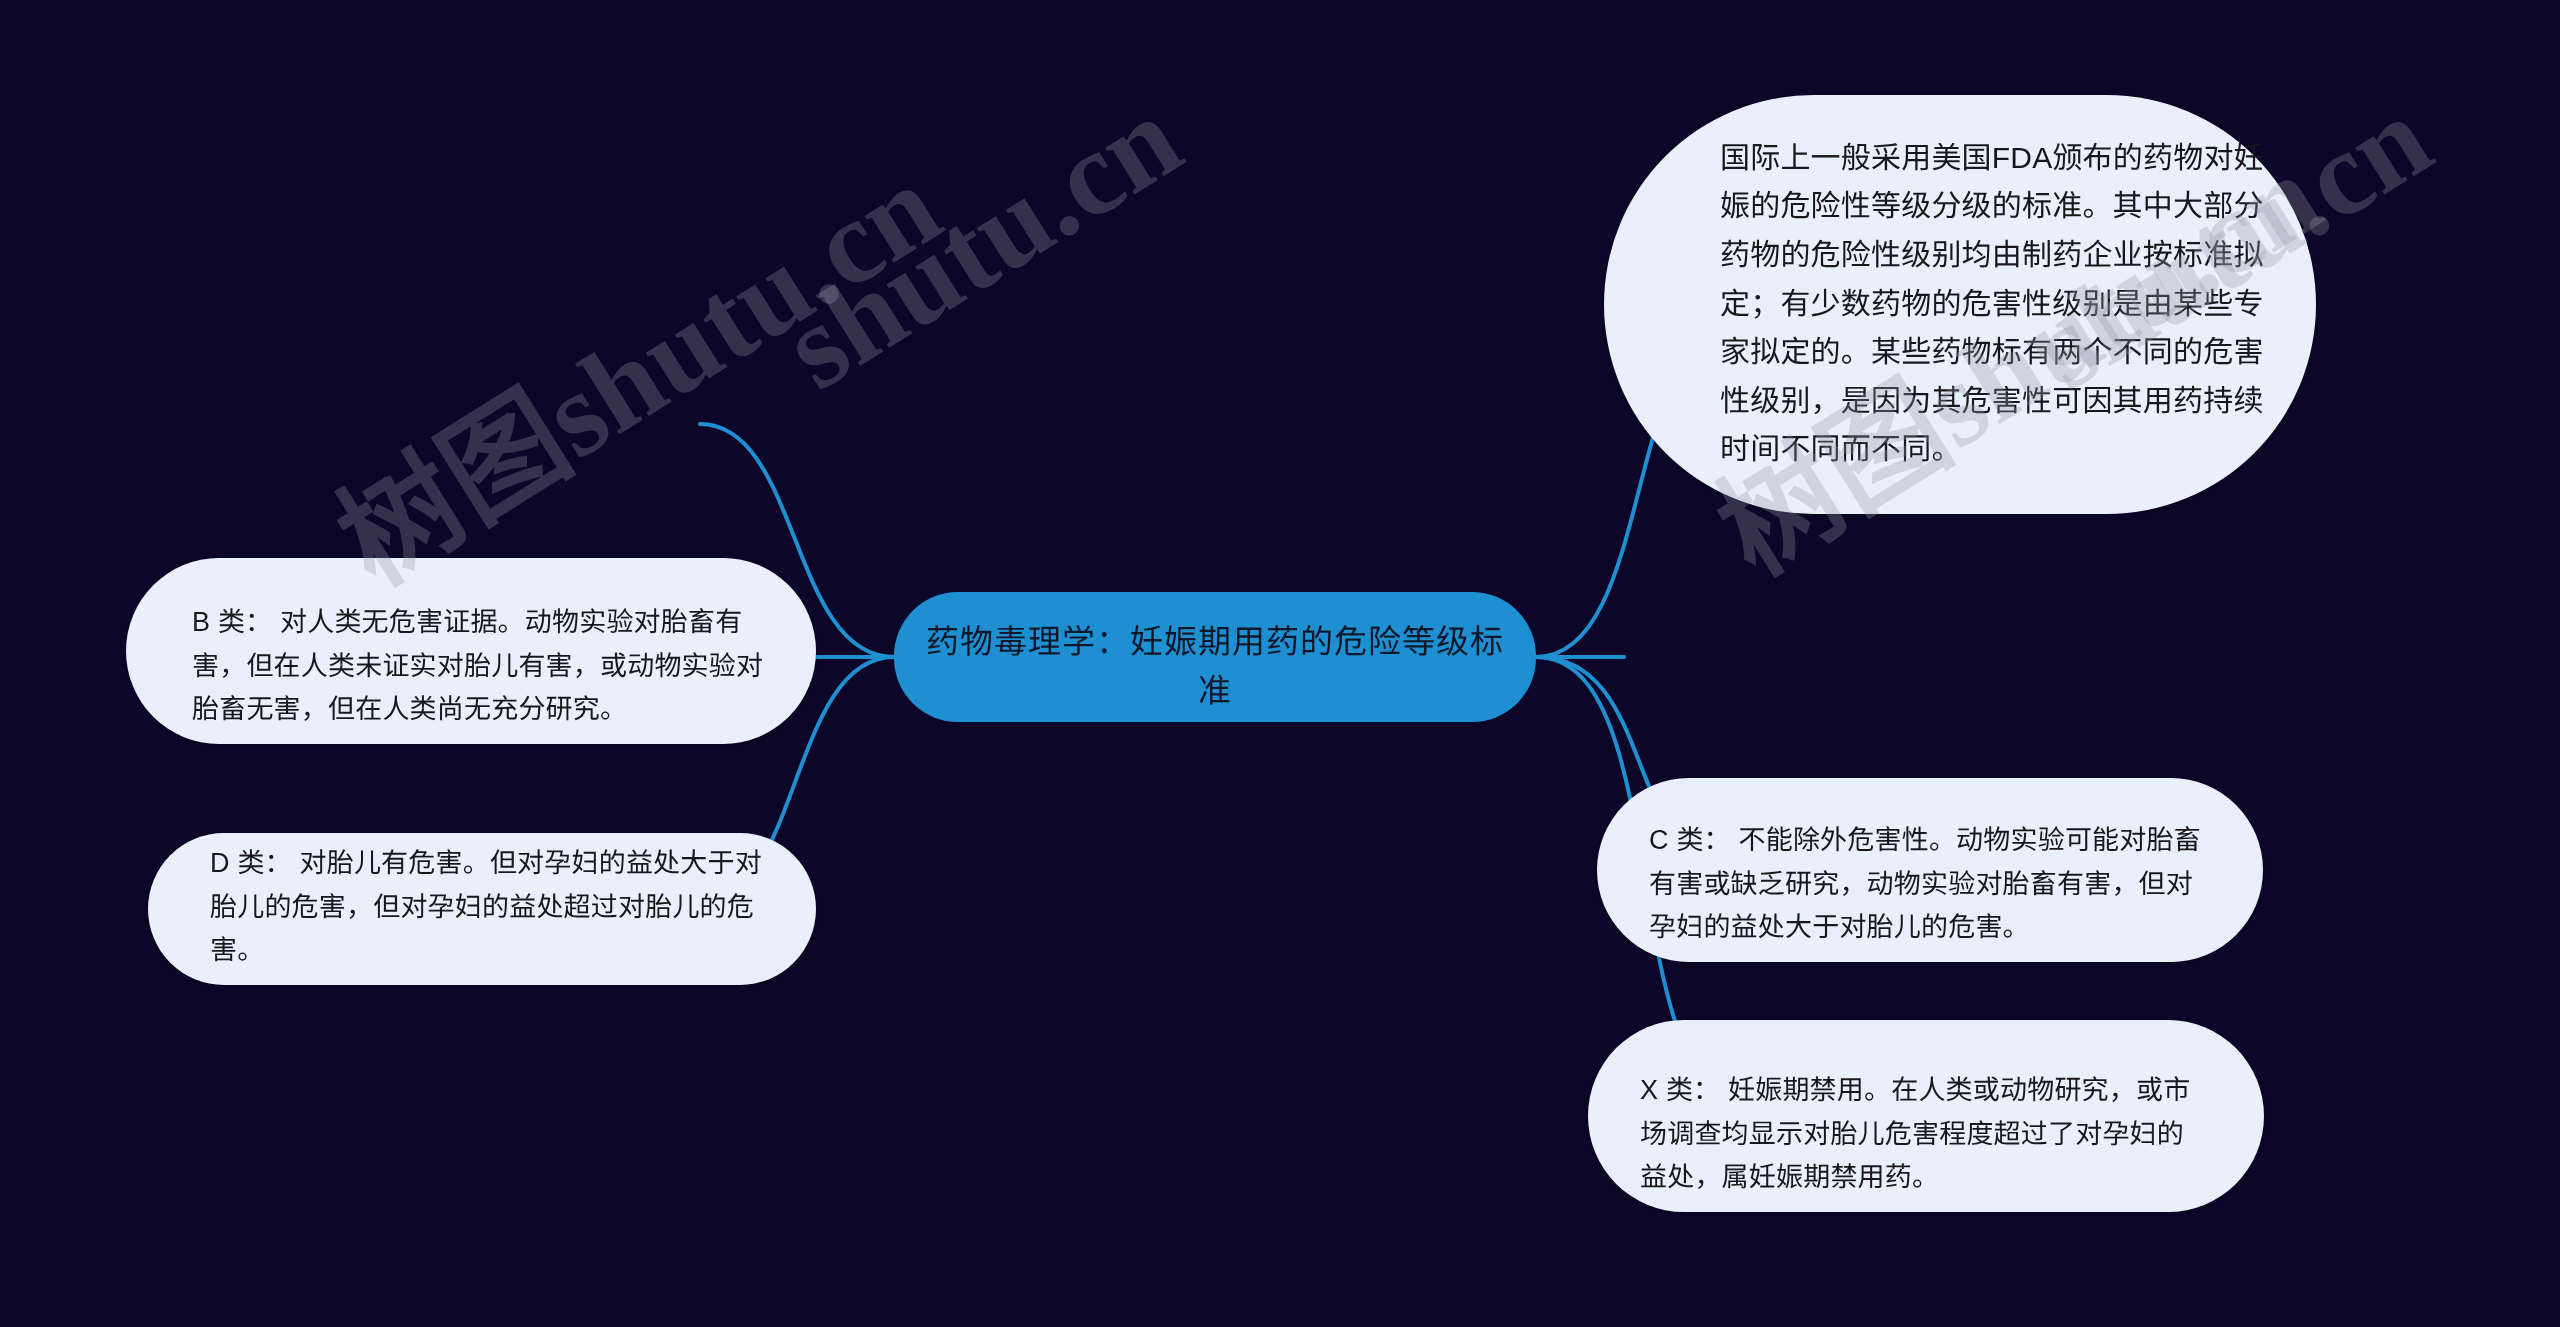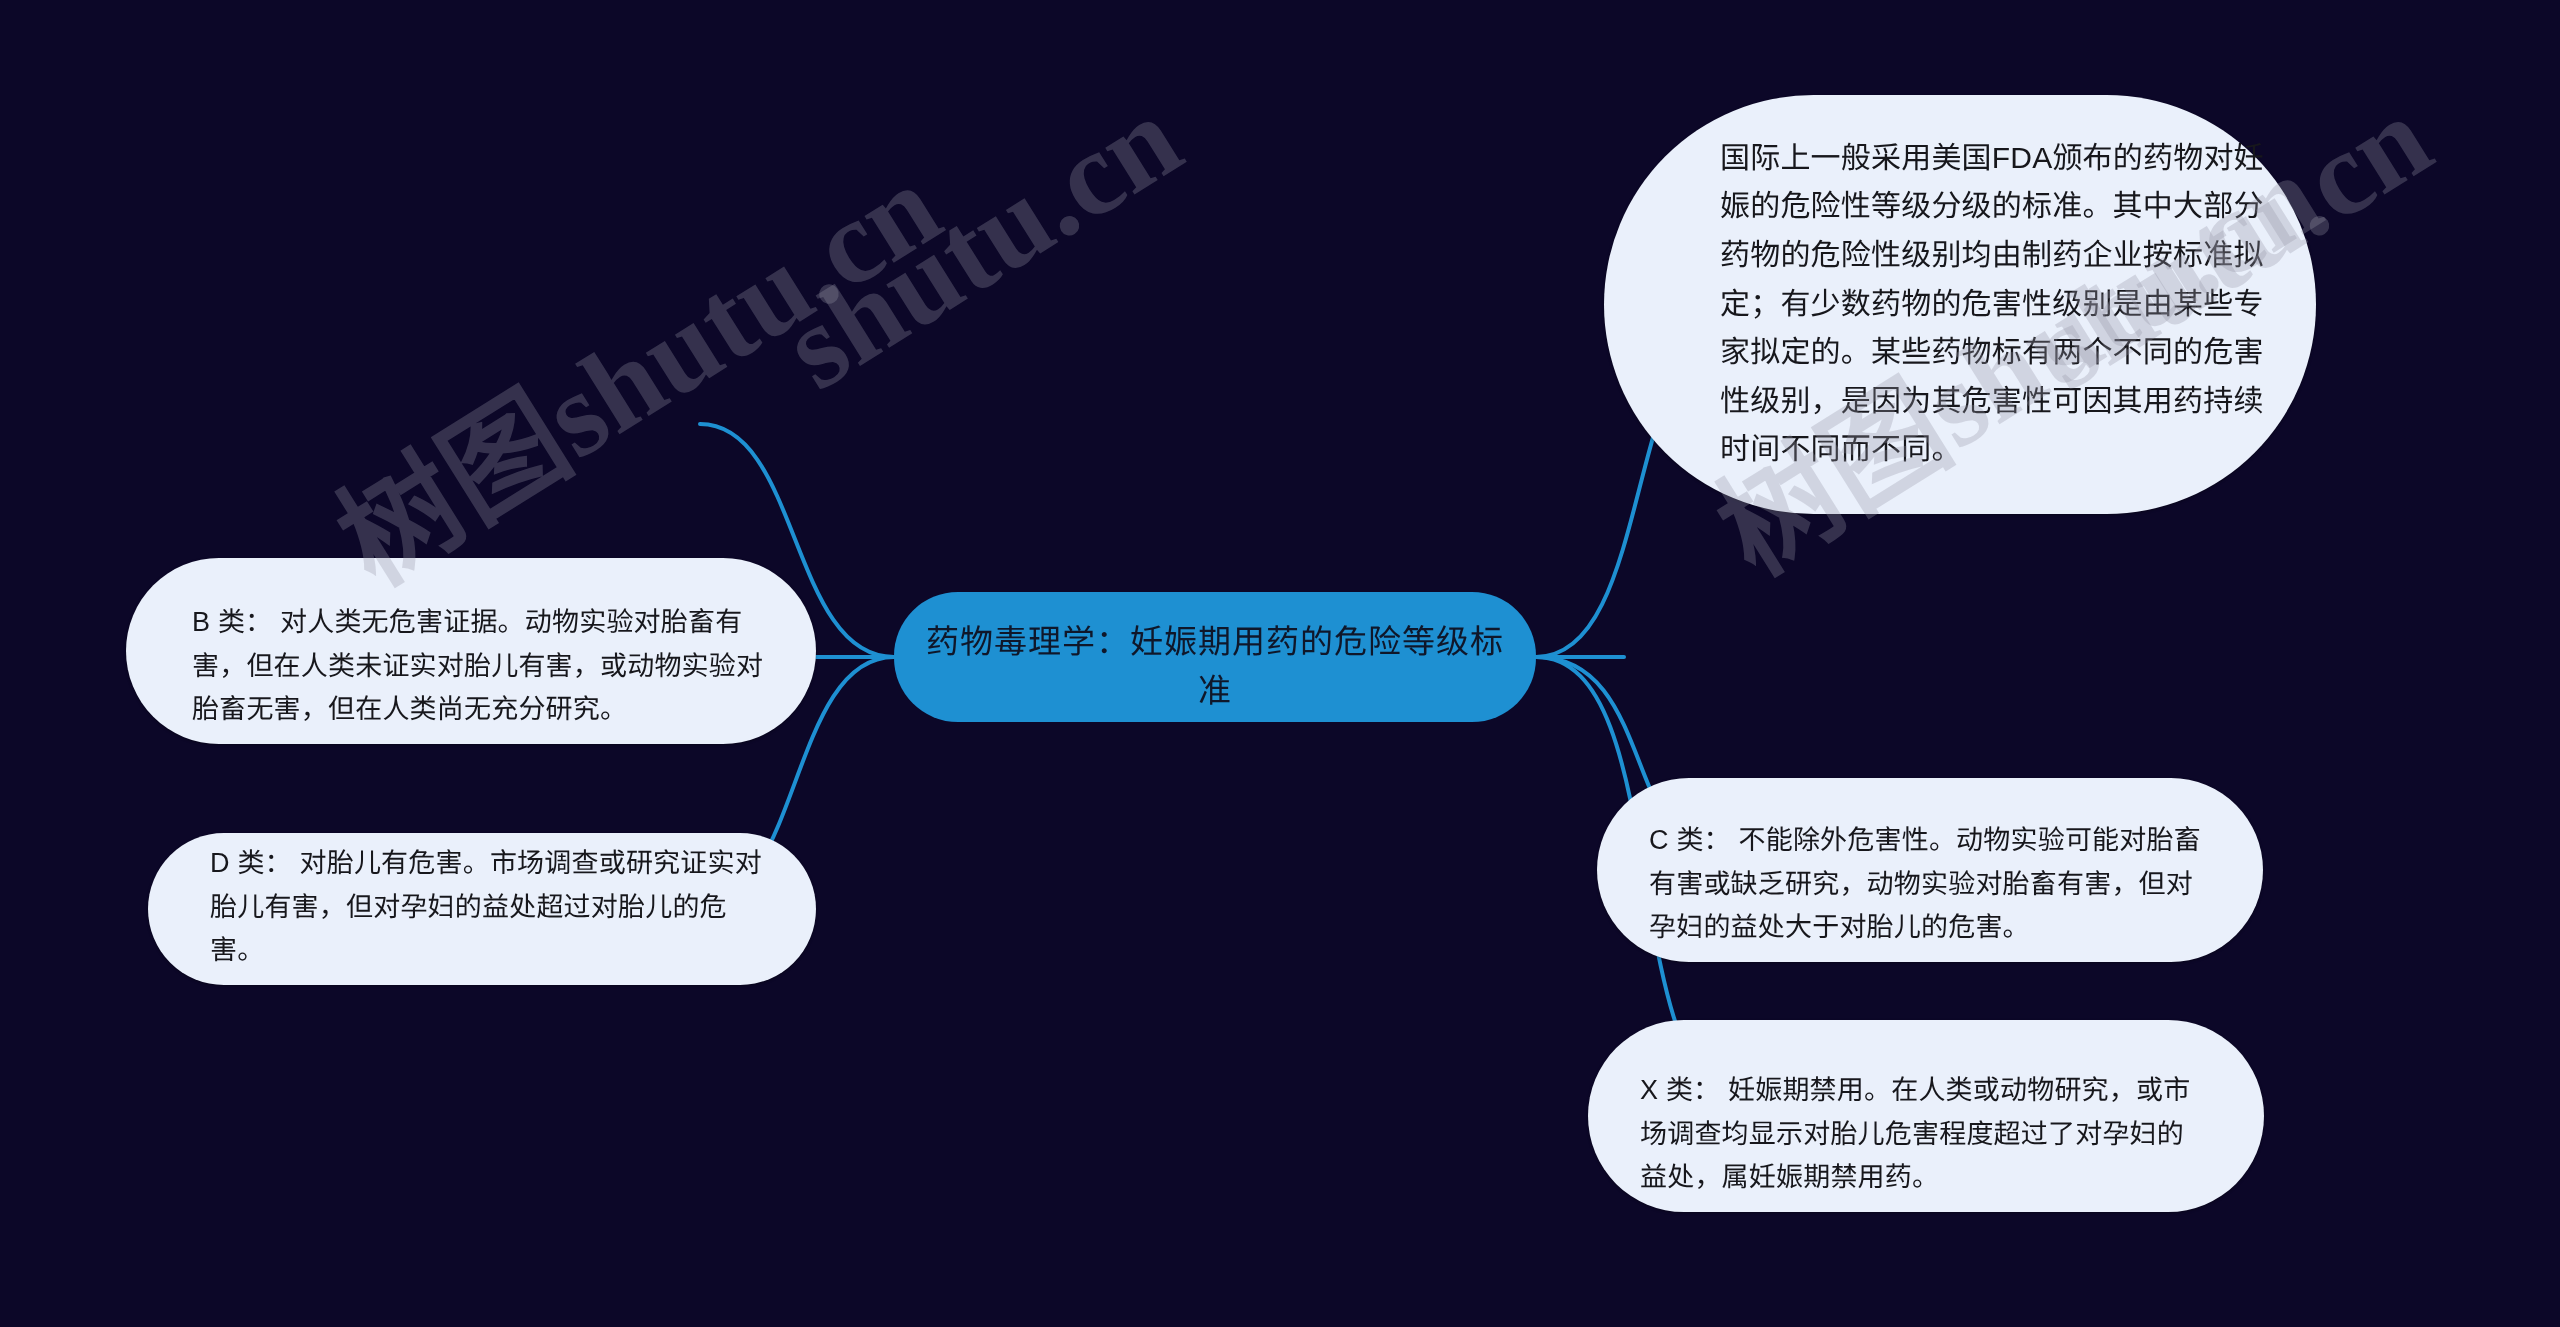--- a/index.html
+++ b/index.html
@@ -127,21 +127,21 @@
   <div class="node" id="node-intro">
     <span class="txt">国际上一般采用美国FDA颁布的药物对妊娠的危险性等级分级的标准。其中大部分药物的危险性级别均由制药企业按标准拟定；有少数药物的危害性级别是由某些专家拟定的。某些药物标有两个不同的危害性级别，是因为其危害性可因其用药持续时间不同而不同。</span>
   </div>
 
 
   <div class="node" id="node-b">
     <span class="txt">B 类： 对人类无危害证据。动物实验对胎畜有害，但在人类未证实对胎儿有害，或动物实验对胎畜无害，但在人类尚无充分研究。</span>
   </div>
 
   <div class="node" id="node-d">
-    <span class="txt">D 类： 对胎儿有危害。市场调查或研究证实对胎儿有害，但对孕妇的益处超过对胎儿的危害。</span>
+    <span class="txt">D 类： 对胎儿有危害。但对孕妇的益处大于对胎儿的危害，但对孕妇的益处超过对胎儿的危害。</span>
   </div>
 
 
   <div class="node" id="node-c">
     <span class="txt">C 类： 不能除外危害性。动物实验可能对胎畜有害或缺乏研究，动物实验对胎畜有害，但对孕妇的益处大于对胎儿的危害。</span>
   </div>
 
   <div class="node" id="node-x">
     <span class="txt">X 类： 妊娠期禁用。在人类或动物研究，或市场调查均显示对胎儿危害程度超过了对孕妇的益处，属妊娠期禁用药。</span>
   </div>

